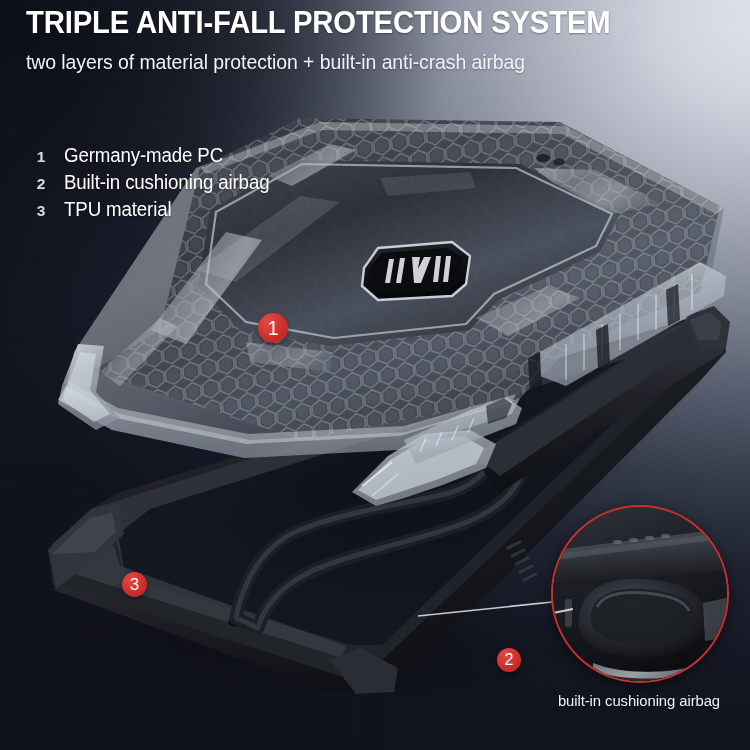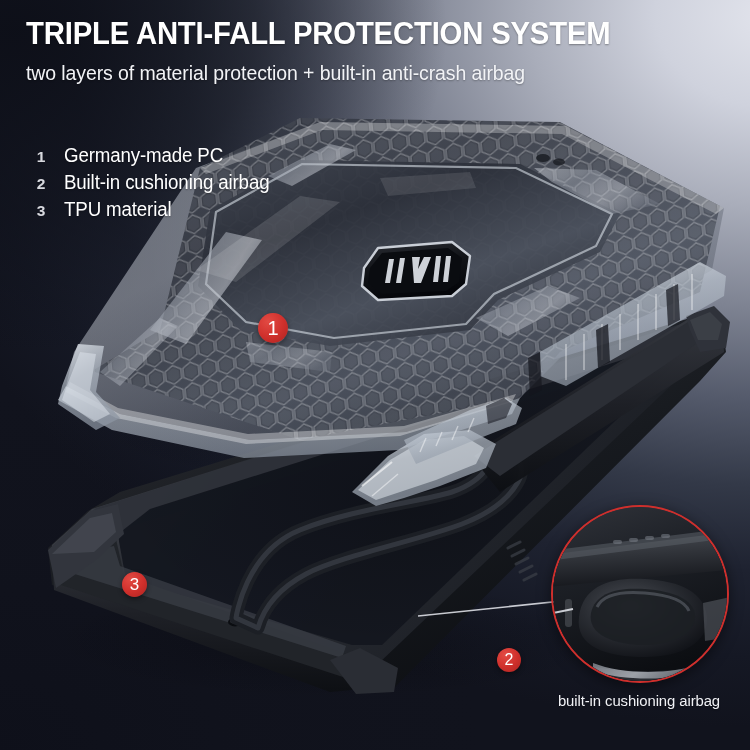--- a/index.html
+++ b/index.html
@@ -18,21 +18,21 @@
       radial-gradient(120% 95% at 103% 2%, #e2e4ec 0%, #cfd2dd 13%, #a9adba 27%, #7e8392 41%, #545a6b 54%, #333948 66%, #1e2230 78%, #151824 90%, #11131d 100%);
   }
   .bg-tint {
     position:absolute; inset:0;
     background:
       radial-gradient(95% 70% at 0% 100%, rgba(14,16,26,0.96) 0%, rgba(16,18,28,0.72) 35%, rgba(18,20,30,0.0) 68%),
       radial-gradient(80% 60% at 2% 4%, rgba(13,15,24,0.97) 0%, rgba(14,16,25,0.6) 40%, rgba(16,18,28,0) 72%);
   }
 
   
-  .header { position:absolute; left:26px; top:17px; width:700px; }
+  .header { position:absolute; left:26px; top:6px; width:700px; }
   .title {
     font-size:31.5px; font-weight:700; color:#ffffff;
     letter-spacing:-0.2px; line-height:1.06;
     transform:scaleX(0.93); transform-origin:left center;
     white-space:nowrap;
     text-shadow:0 1px 2px rgba(0,0,0,0.35);
   }
   .subtitle {
     margin-top:11px;
     font-size:20.5px; font-weight:400; color:#f2f3f6;

